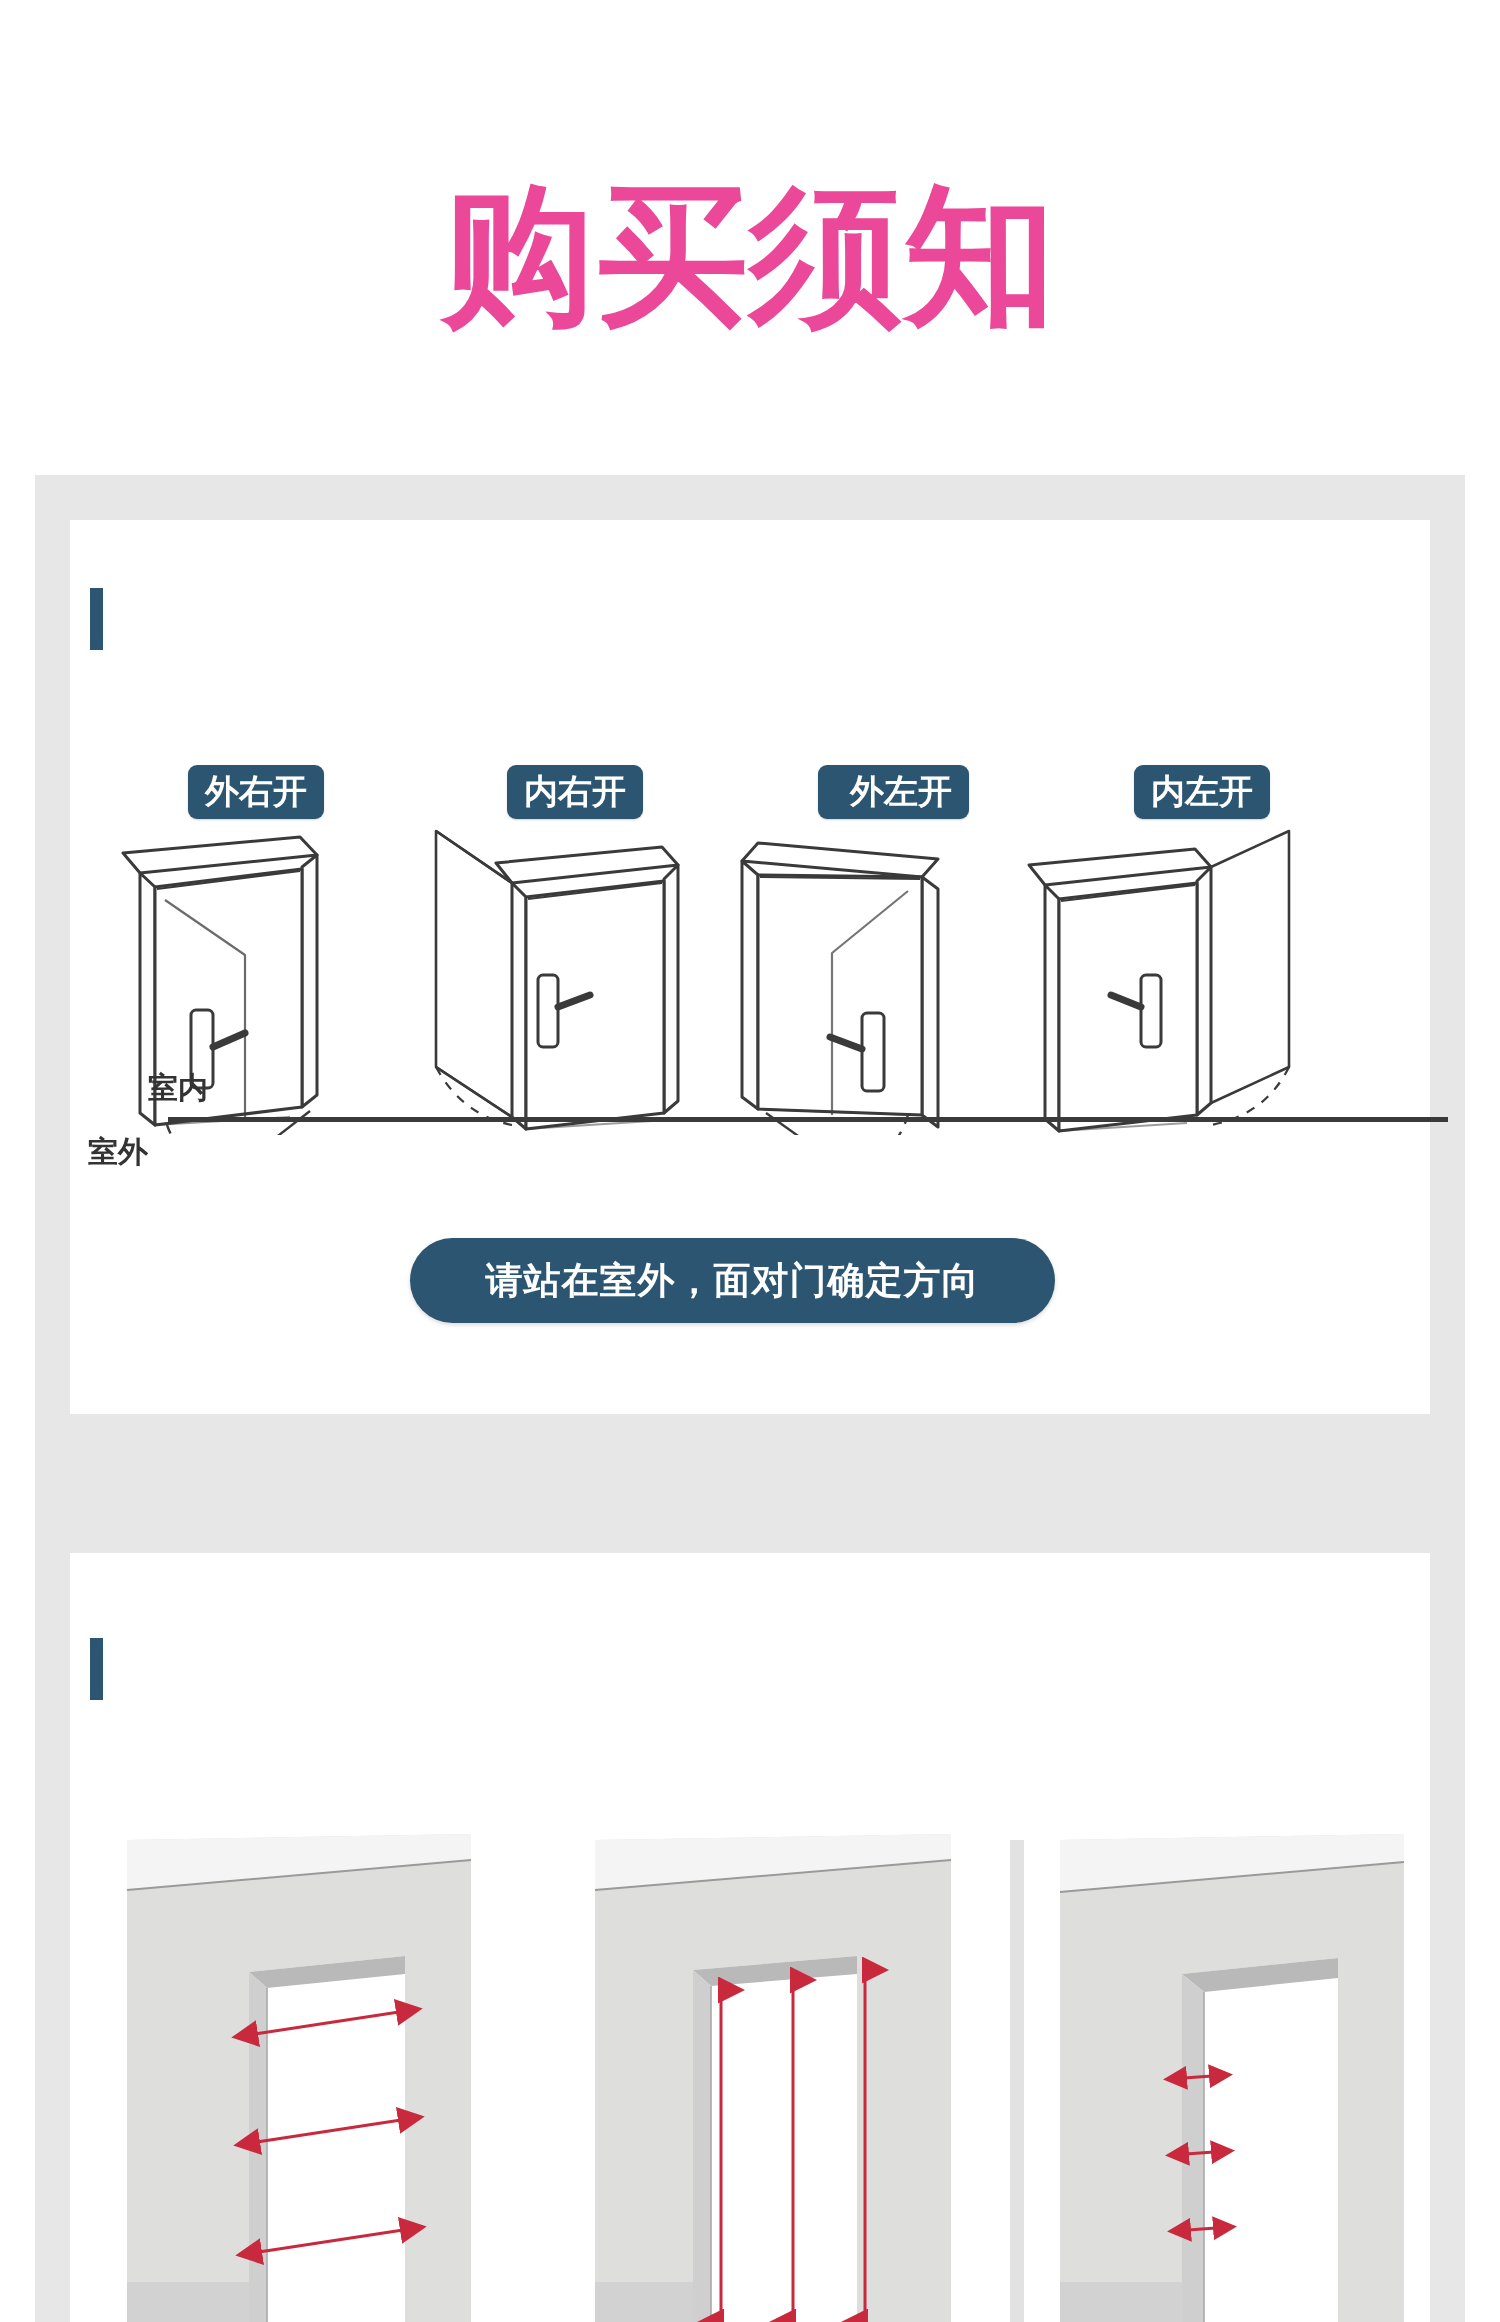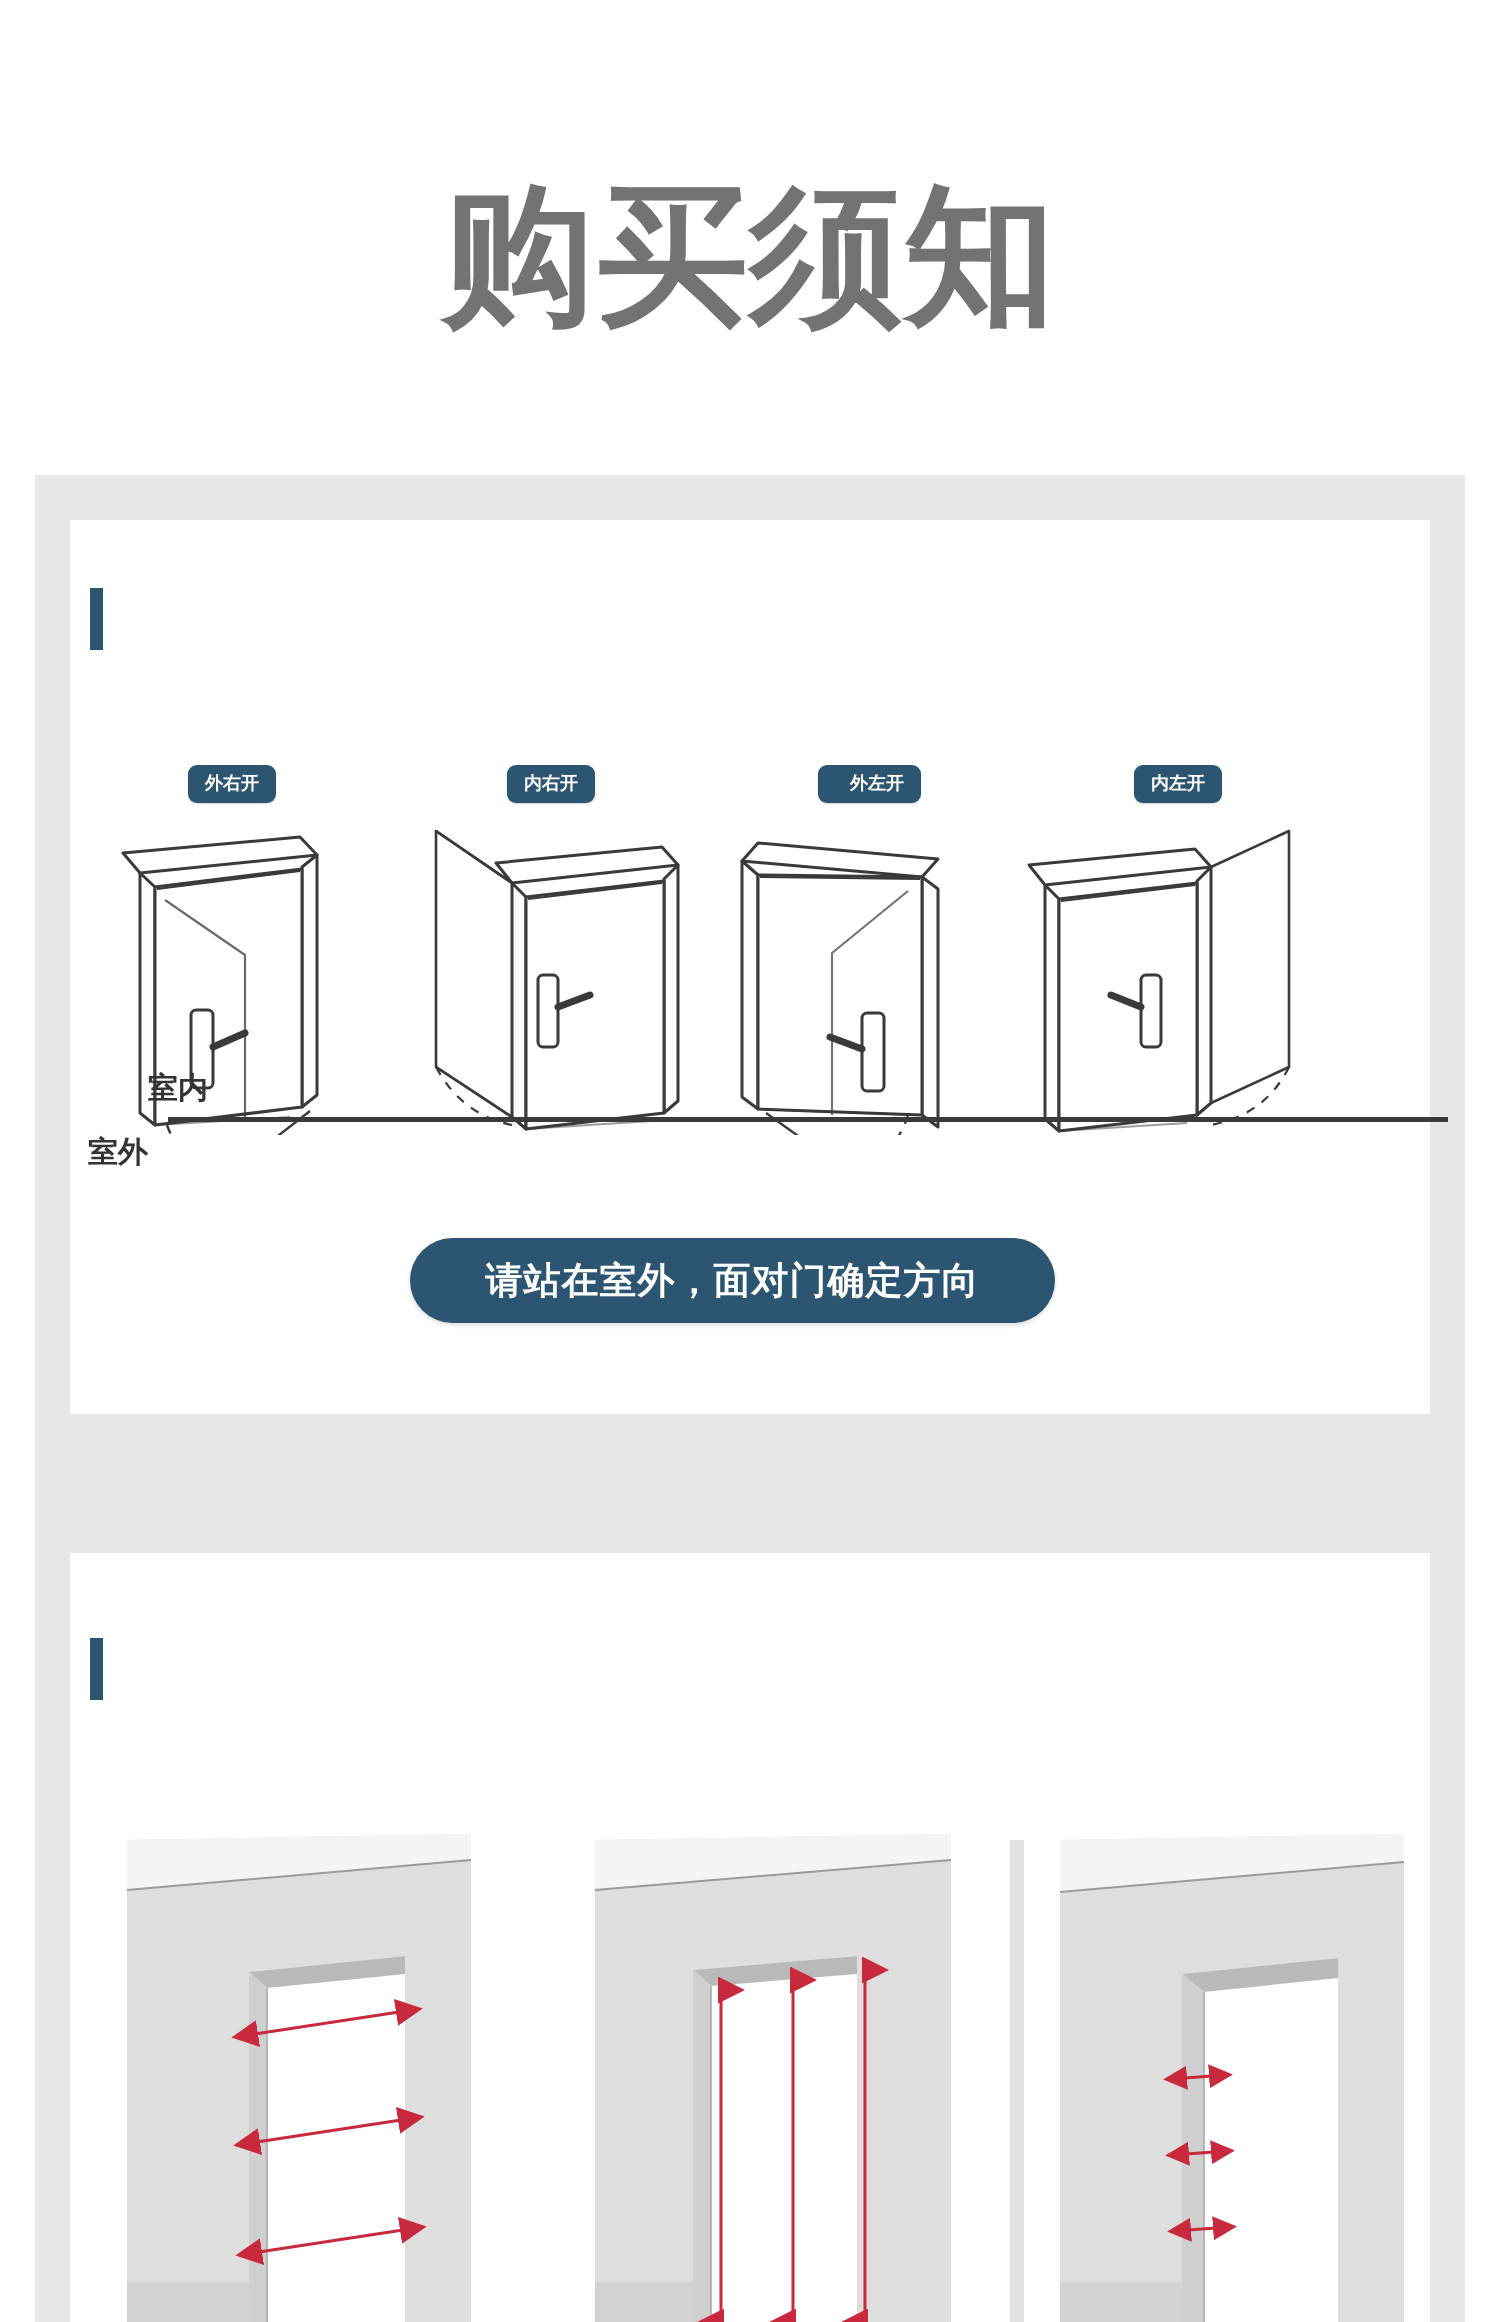--- a/index.html
+++ b/index.html
@@ -12,21 +12,21 @@
   }
 
   
   .page-title {
     position:absolute;
     left:0; top:176px; width:1500px;
     text-align:center;
     font-size:152px;
     line-height:1.05;
     font-weight:700;
-    color:#737373;
+    color:#ec4899;
     letter-spacing:2px;
     font-family:"DejaVu Sans","Liberation Sans",sans-serif;
   }
 
   
   .gray-panel {
     position:absolute;
     left:35px; top:475px;
     width:1430px; height:1847px;
     background:#e7e7e7;
@@ -68,21 +68,21 @@
   
   .door-diagram {
     position:absolute;
     left:70px; top:745px;
     width:1360px; height:450px;
   }
   .badge {
     position:absolute;
     background:#2b5571;
     color:#ffffff;
-    font-size:18px;
+    font-size:34px;
     font-weight:700;
     border-radius:9px;
     padding:9px 17px 11px;
     line-height:1;
     white-space:nowrap;
     font-family:"DejaVu Sans","Liberation Sans",sans-serif;
     box-shadow:0 1px 2px rgba(0,0,0,.18);
   }
   #badge-0 { left:118px; top:20px; }
   #badge-1 { left:437px; top:20px;text-align:right; }

